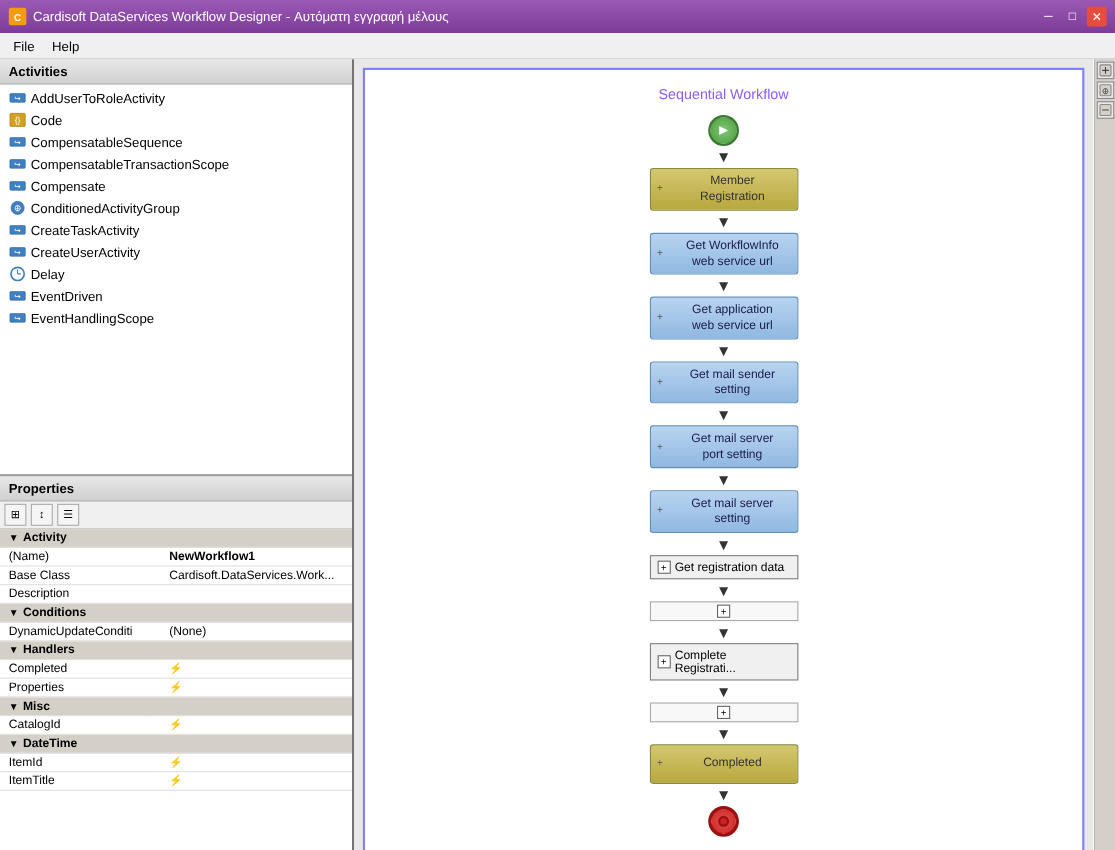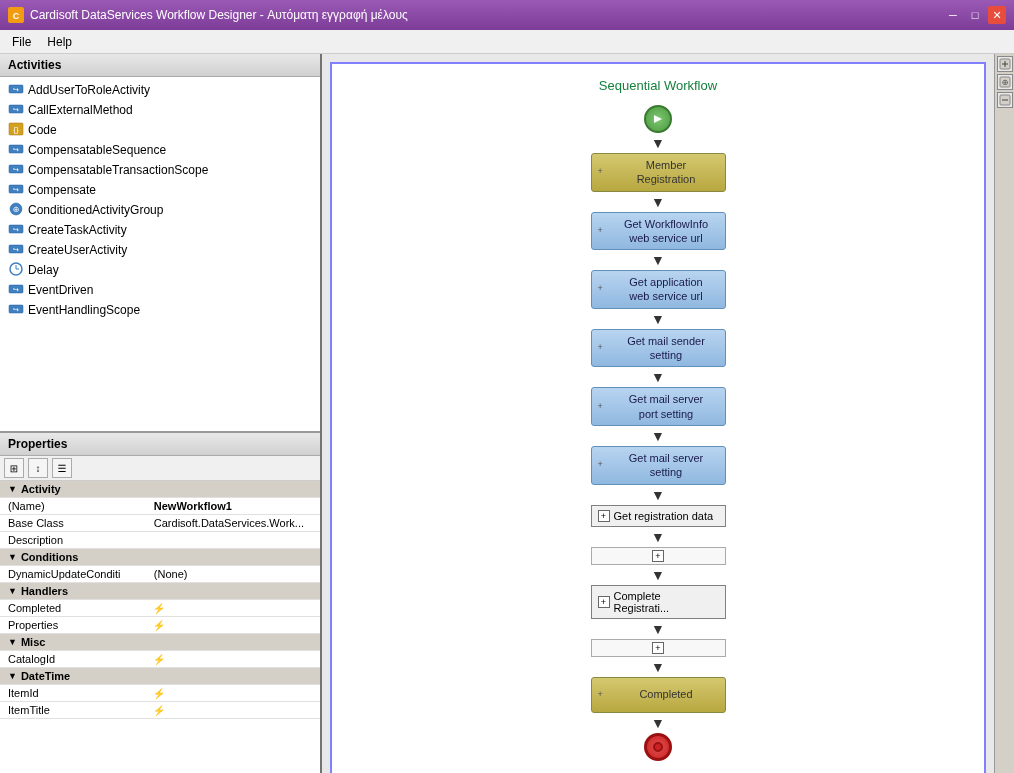--- a/index.html
+++ b/index.html
@@ -143,21 +143,21 @@
       background: white;
       margin: 8px;
       border: 2px solid #8080ff;
       min-height: 740px;
       position: relative;
       padding: 10px;
     }
     .wf-title {
       text-align: center;
       font-size: 13px;
-      color: #15803d;
+      color: #8b5cf6;
       padding: 4px;
       margin-bottom: 8px;
     }
 
     
     .wf-flow {
       display: flex;
       flex-direction: column;
       align-items: center;
       gap: 0;
@@ -290,27 +290,20 @@
       <div class="section-header">Activities</div>
       <div class="activities-list">
         <div class="activities-list-inner">
 
           <div class="activity-item">
             <svg class="act-icon" viewBox="0 0 16 16">
                 <rect x="1" y="4" width="14" height="8" rx="1" fill="#4080c0" stroke="#2060a0" stroke-width="0.5"></rect>
                 <text x="8" y="10.5" text-anchor="middle" font-size="7" fill="white">↪</text>
               </svg>
             <span>AddUserToRoleActivity</span>
-          </div>
-          <div class="activity-item">
-            <svg class="act-icon" viewBox="0 0 16 16">
-                <rect x="1" y="4" width="14" height="8" rx="1" fill="#4080c0" stroke="#2060a0" stroke-width="0.5"></rect>
-                <text x="8" y="10.5" text-anchor="middle" font-size="7" fill="white">↪</text>
-              </svg>
-            <span>CallExternalMethod</span>
           </div>
           <div class="activity-item">
             <svg class="act-icon" viewBox="0 0 16 16">
                 <rect x="1" y="2" width="14" height="12" rx="1" fill="#d4a020" stroke="#a07010" stroke-width="0.5"></rect>
                 <text x="8" y="11" text-anchor="middle" font-size="8" fill="white">{}</text>
               </svg>
             <span>Code</span>
           </div>
           <div class="activity-item">
             <svg class="act-icon" viewBox="0 0 16 16">

